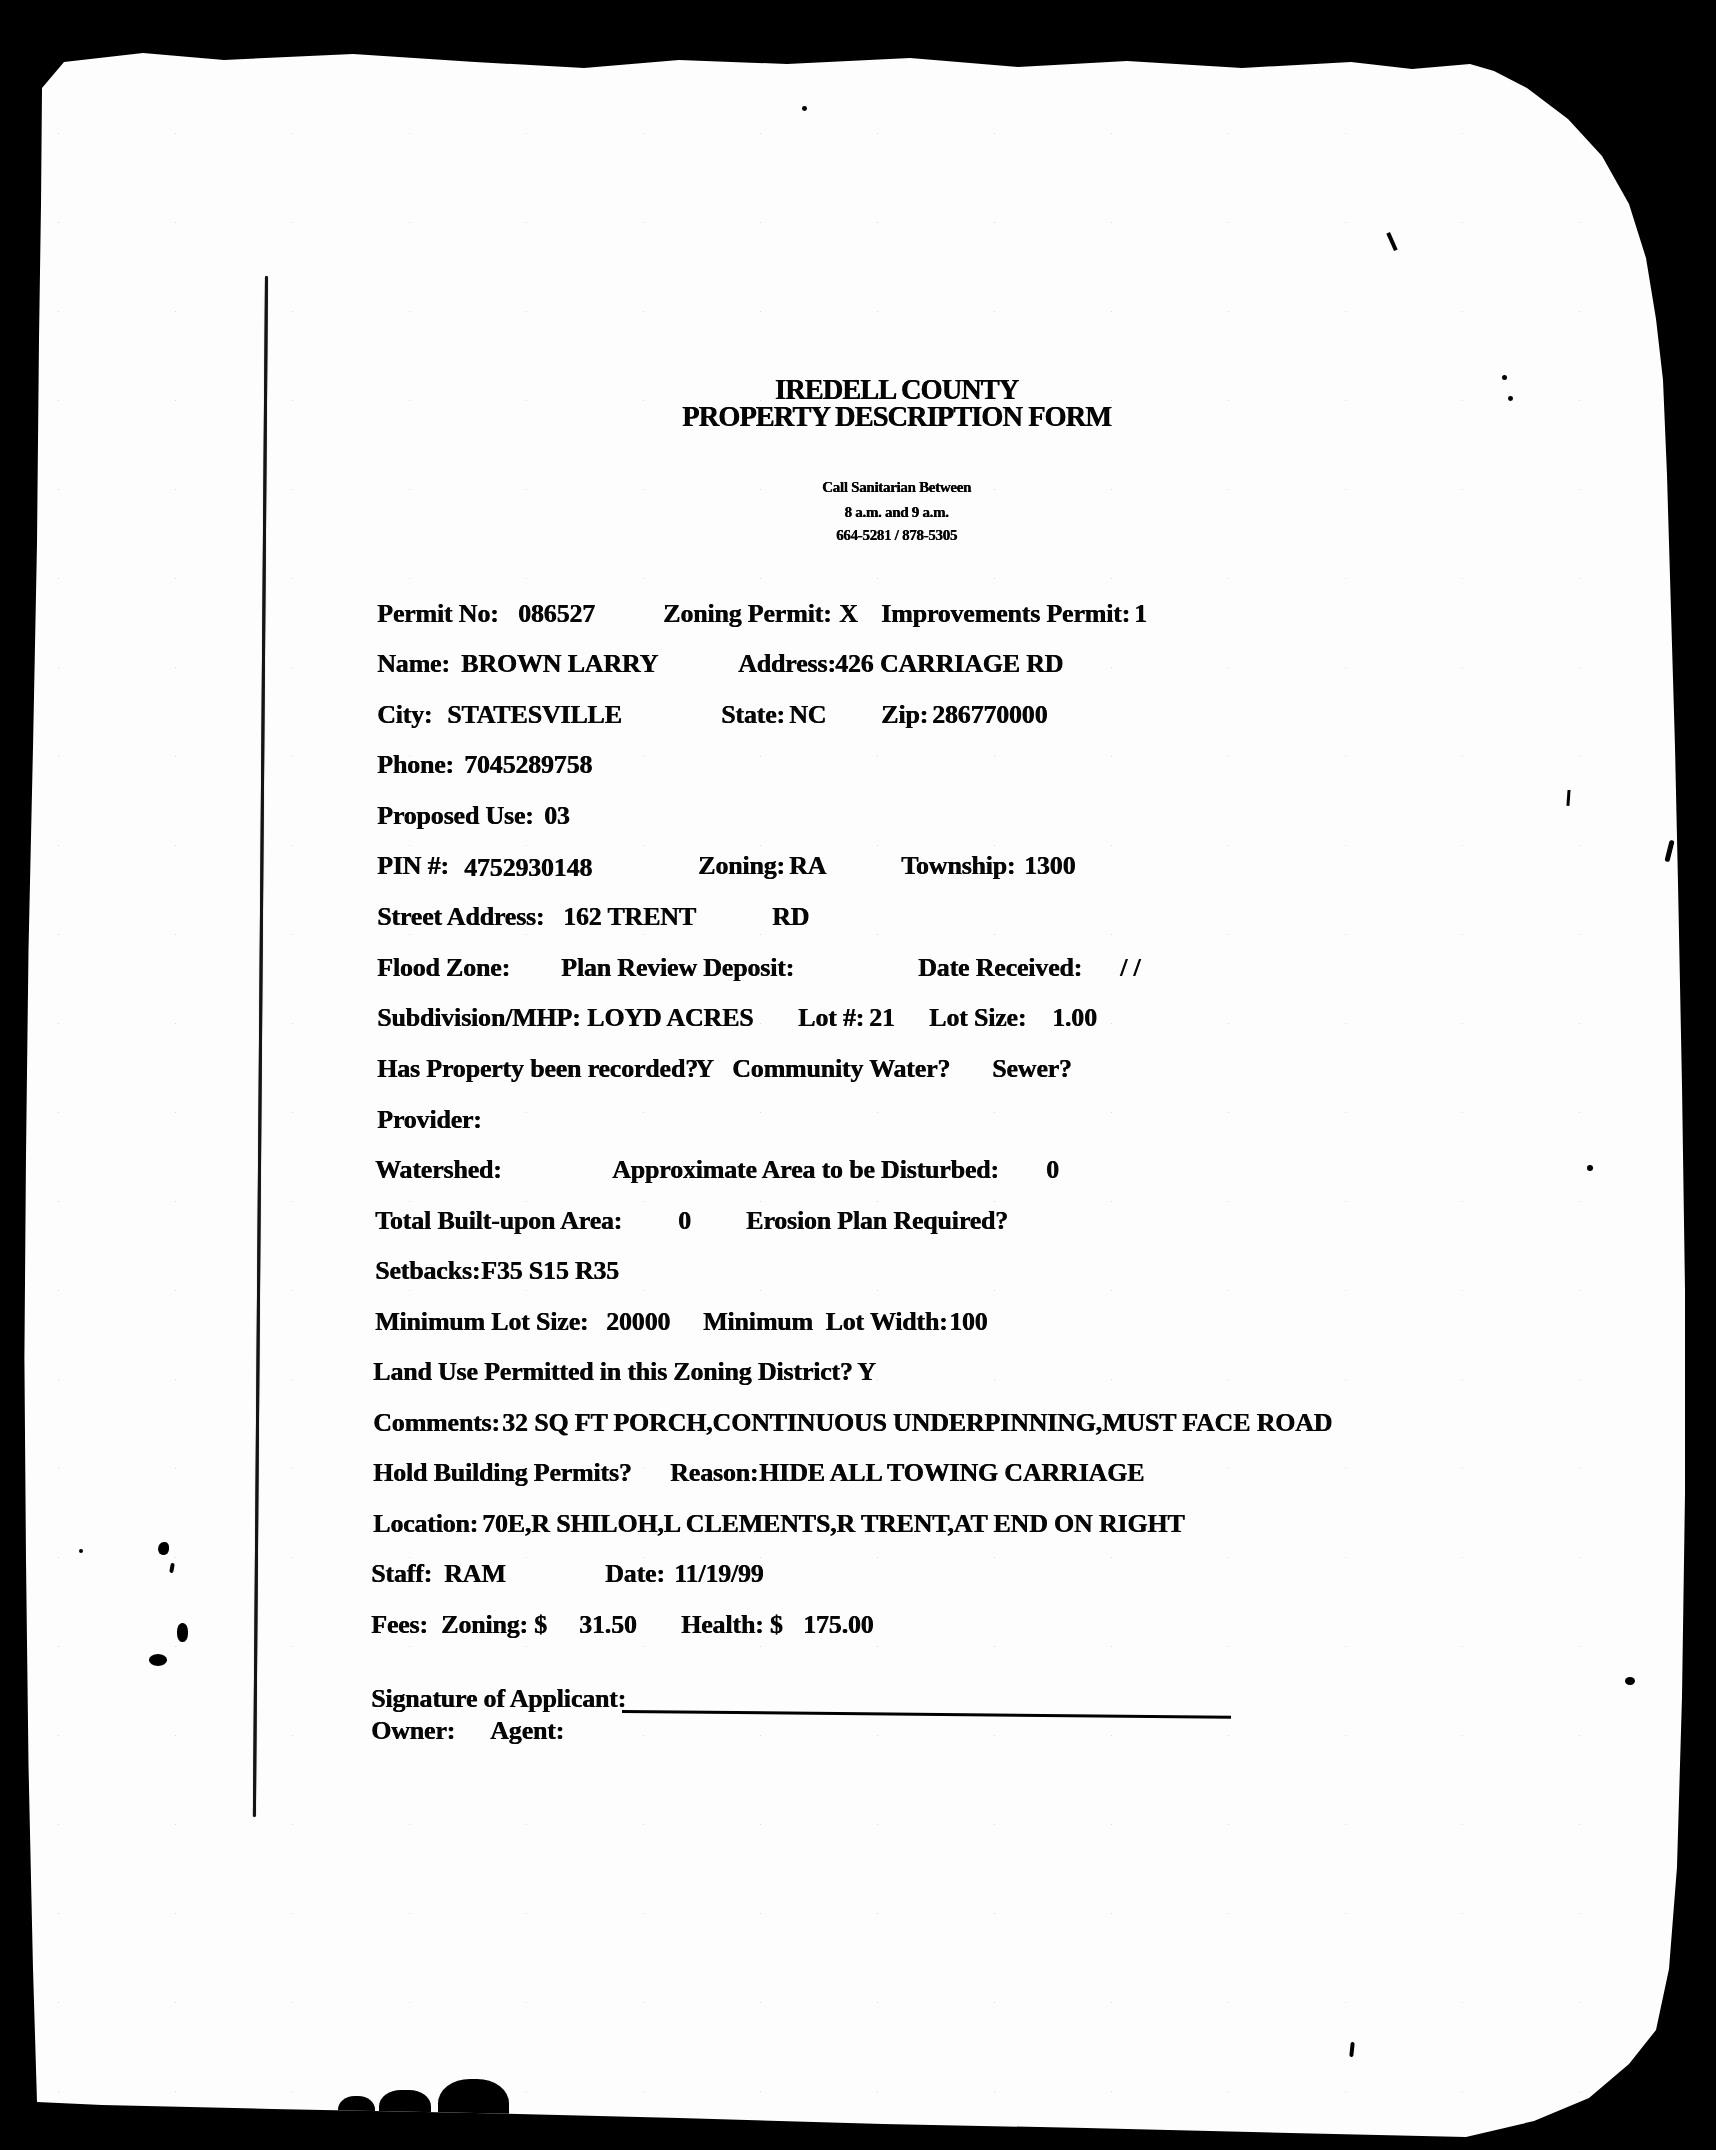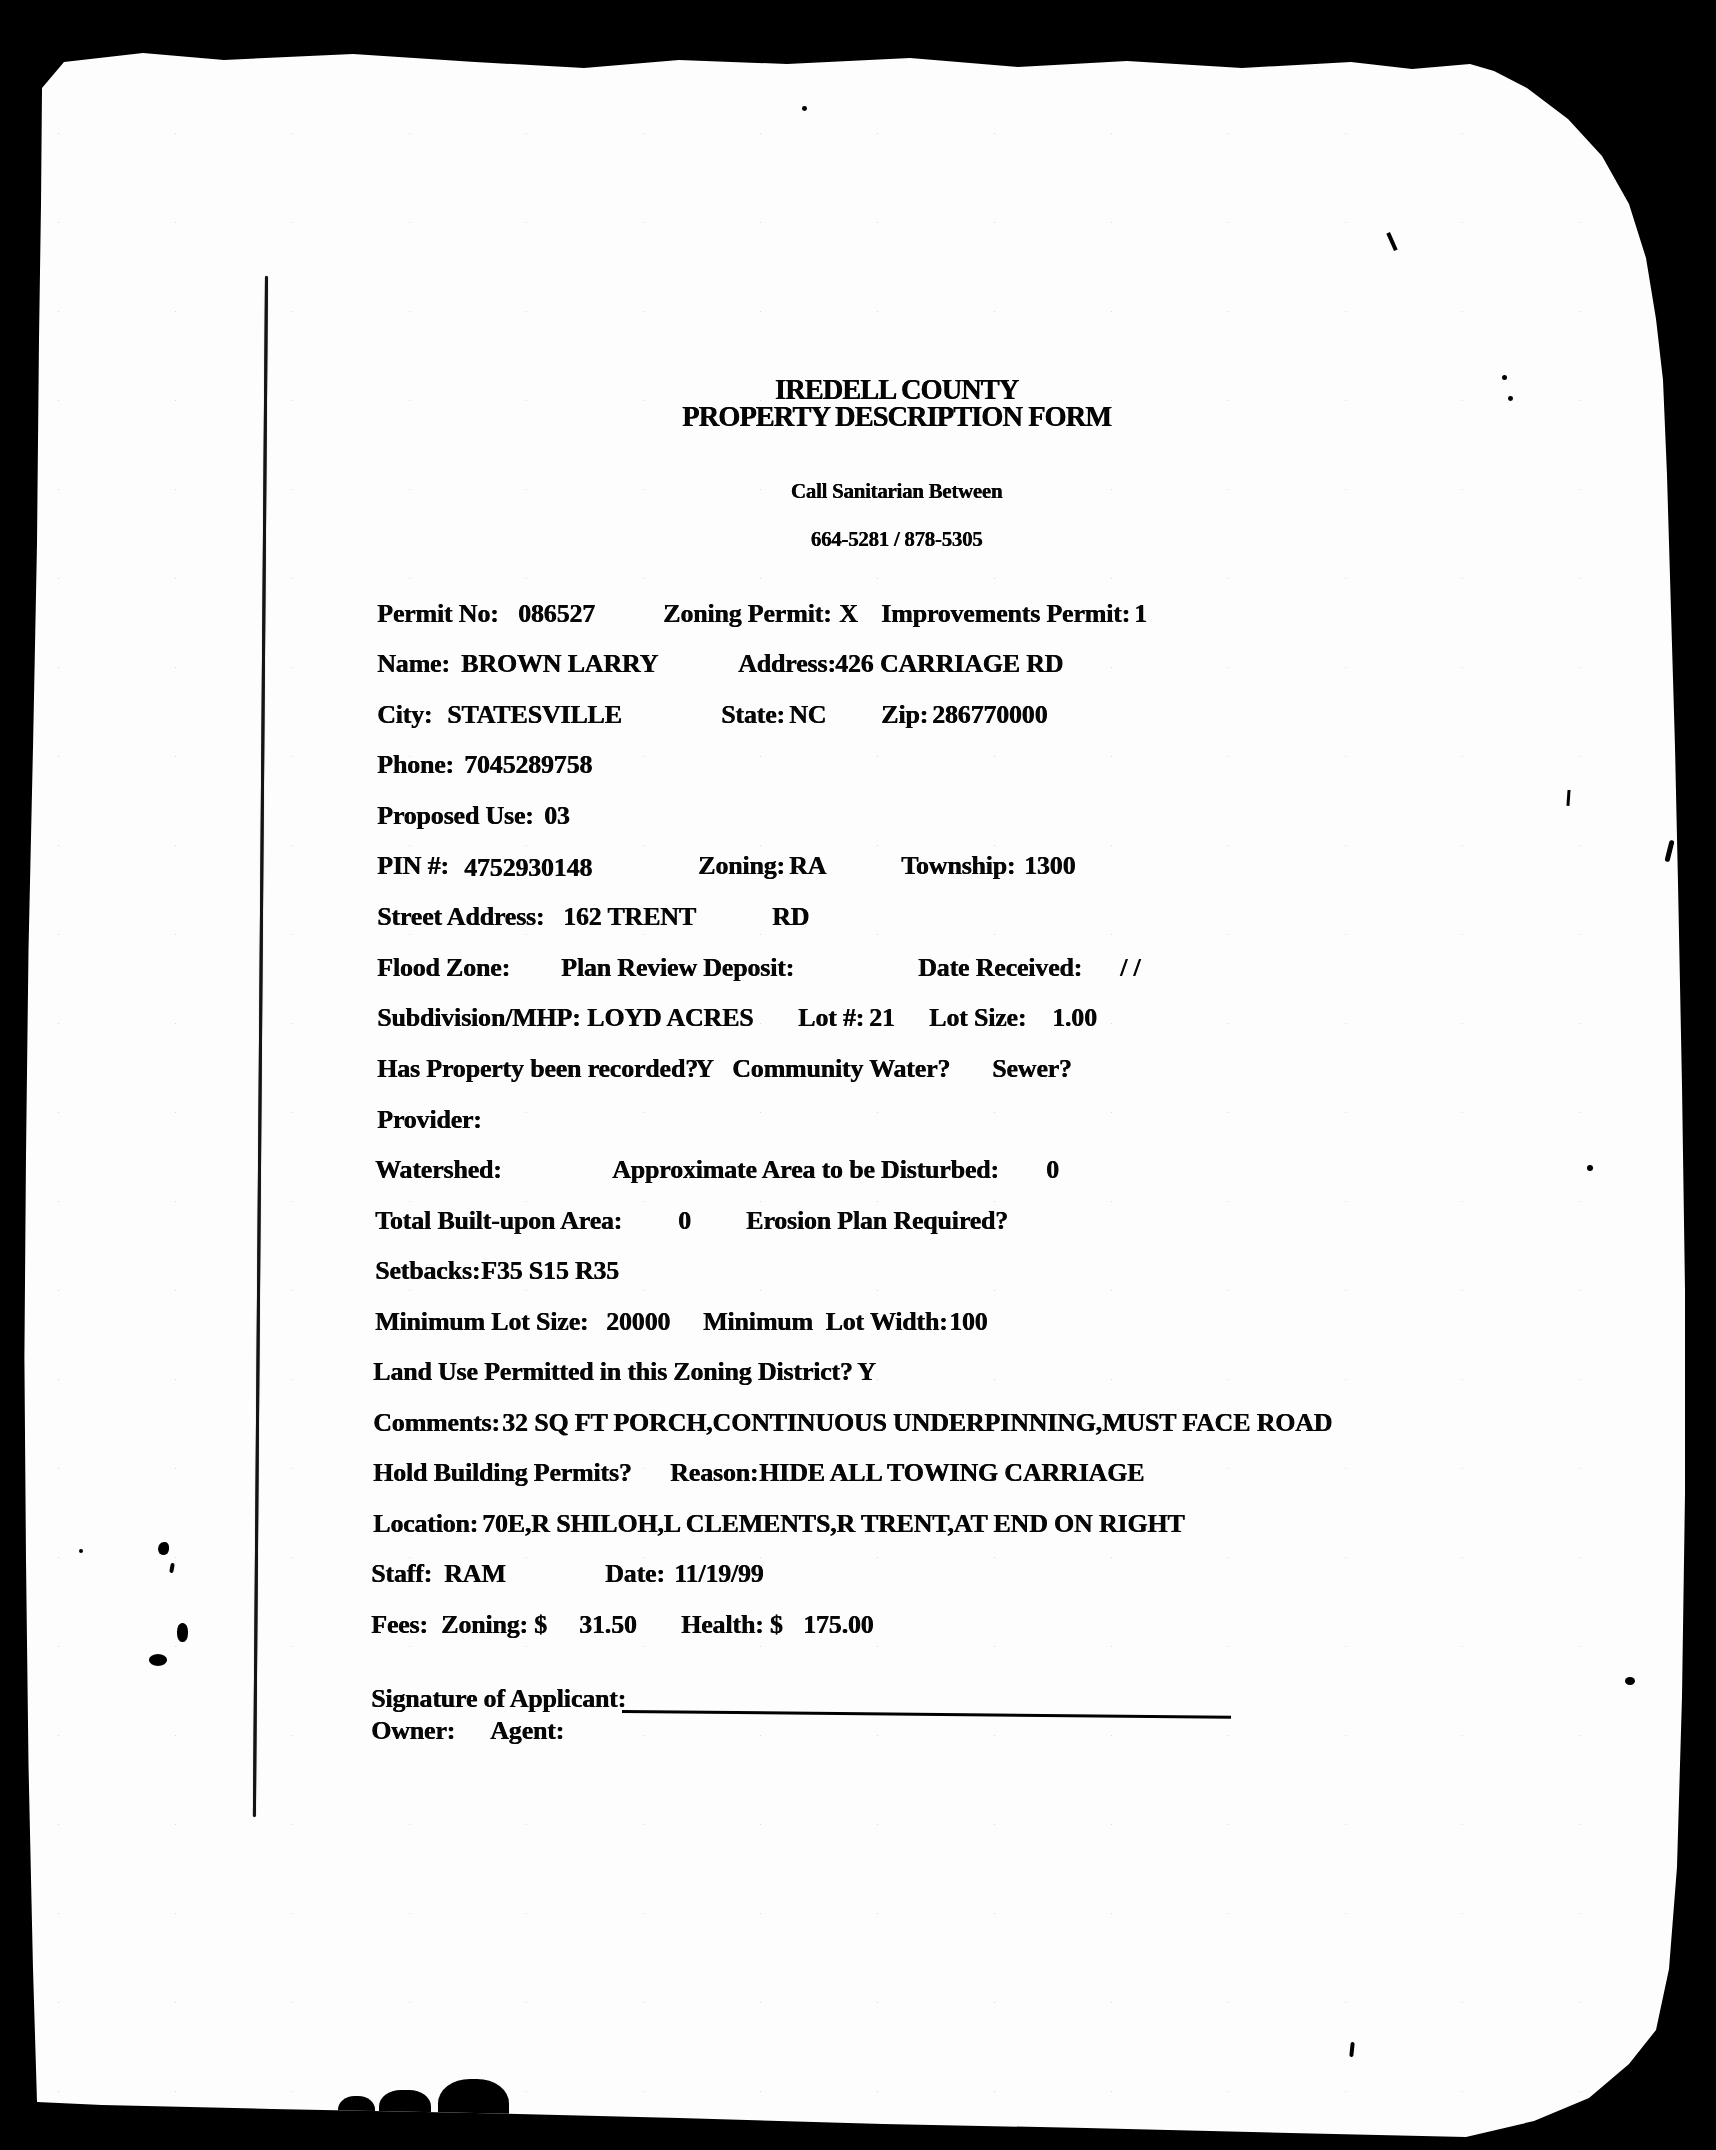--- a/index.html
+++ b/index.html
@@ -15,40 +15,41 @@
       1290px 2133px,1086px 2128px,883px 2124px,679px 2118px,475px 2113px,272px 2109px,
       102px 2105px,37px 2102px,33px 1969px,28.5px 1765px,26px 1561px,24.4px 1358px,26px 1154px,
       28.5px 950px,33px 747px,37px 543px,39px 339px,41px 204px);
     background-image:radial-gradient(rgba(0,0,0,.14) 0.8px,transparent 0.9px),
                      radial-gradient(rgba(0,0,0,.10) 0.7px,transparent 0.7px);
     background-size:117px 89px,66px 56px;}
   .hdr{position:absolute;left:557px;width:679px;text-align:center;color:#050505;
        font-weight:700;white-space:pre;}
   .h-big{font-size:28.5px;letter-spacing:-1px;text-shadow:0.5px 0 0 #000;}
   .h-mid{font-size:24px;letter-spacing:-0.7px;text-shadow:0.5px 0 0 #000;}
-  .h-sm{font-size:21px;letter-spacing:-0.3px;text-shadow:0.4px 0 0 #000;}
+  .h-sm{font-size:15px;letter-spacing:-0.3px;text-shadow:0.4px 0 0 #000;}
   .seg{position:absolute;color:#070707;font-size:26px;font-weight:700;line-height:1;
        white-space:pre;letter-spacing:-0.2px;text-shadow:0.5px 0 0 #000;}
   .vline{position:absolute;left:265px;top:276px;width:3.4px;height:1541px;background:#141414;
          transform-origin:top center;transform:rotate(0.45deg);border-radius:2px;
          box-shadow:0 0 0.7px #222;}
   .sigline{position:absolute;left:622px;top:1710px;width:609px;height:3.4px;background:#000;
            transform-origin:left center;transform:rotate(0.55deg);}
   .speck{position:absolute;background:#000;border-radius:50%;}
   .blob{position:absolute;background:#000;}
 </style>
 </head>
 <body>
 
 <div class="page">
   <div class="paper">
 
     <div class="hdr h-big" style="top:374px">IREDELL COUNTY</div>
     <div class="hdr h-big" style="top:401px">PROPERTY DESCRIPTION FORM</div>
     <div class="hdr h-sm" style="top:479px">Call Sanitarian Between</div>
+    <div class="hdr h-sm" style="top:504px">8 a.m. and 9 a.m.</div>
     <div class="hdr h-sm" style="top:527px">664-5281 / 878-5305</div>
 
     <span class="seg" style="left:377px;top:601px">Permit No:</span>
     <span class="seg" style="left:518px;top:601px">086527</span>
     <span class="seg" style="left:663px;top:601px">Zoning Permit:</span>
     <span class="seg" style="left:839px;top:601px">X</span>
     <span class="seg" style="left:881px;top:601px">Improvements Permit:</span>
     <span class="seg" style="left:1134px;top:601px">1</span>
 
     <span class="seg" style="left:377px;top:651px">Name:</span>

